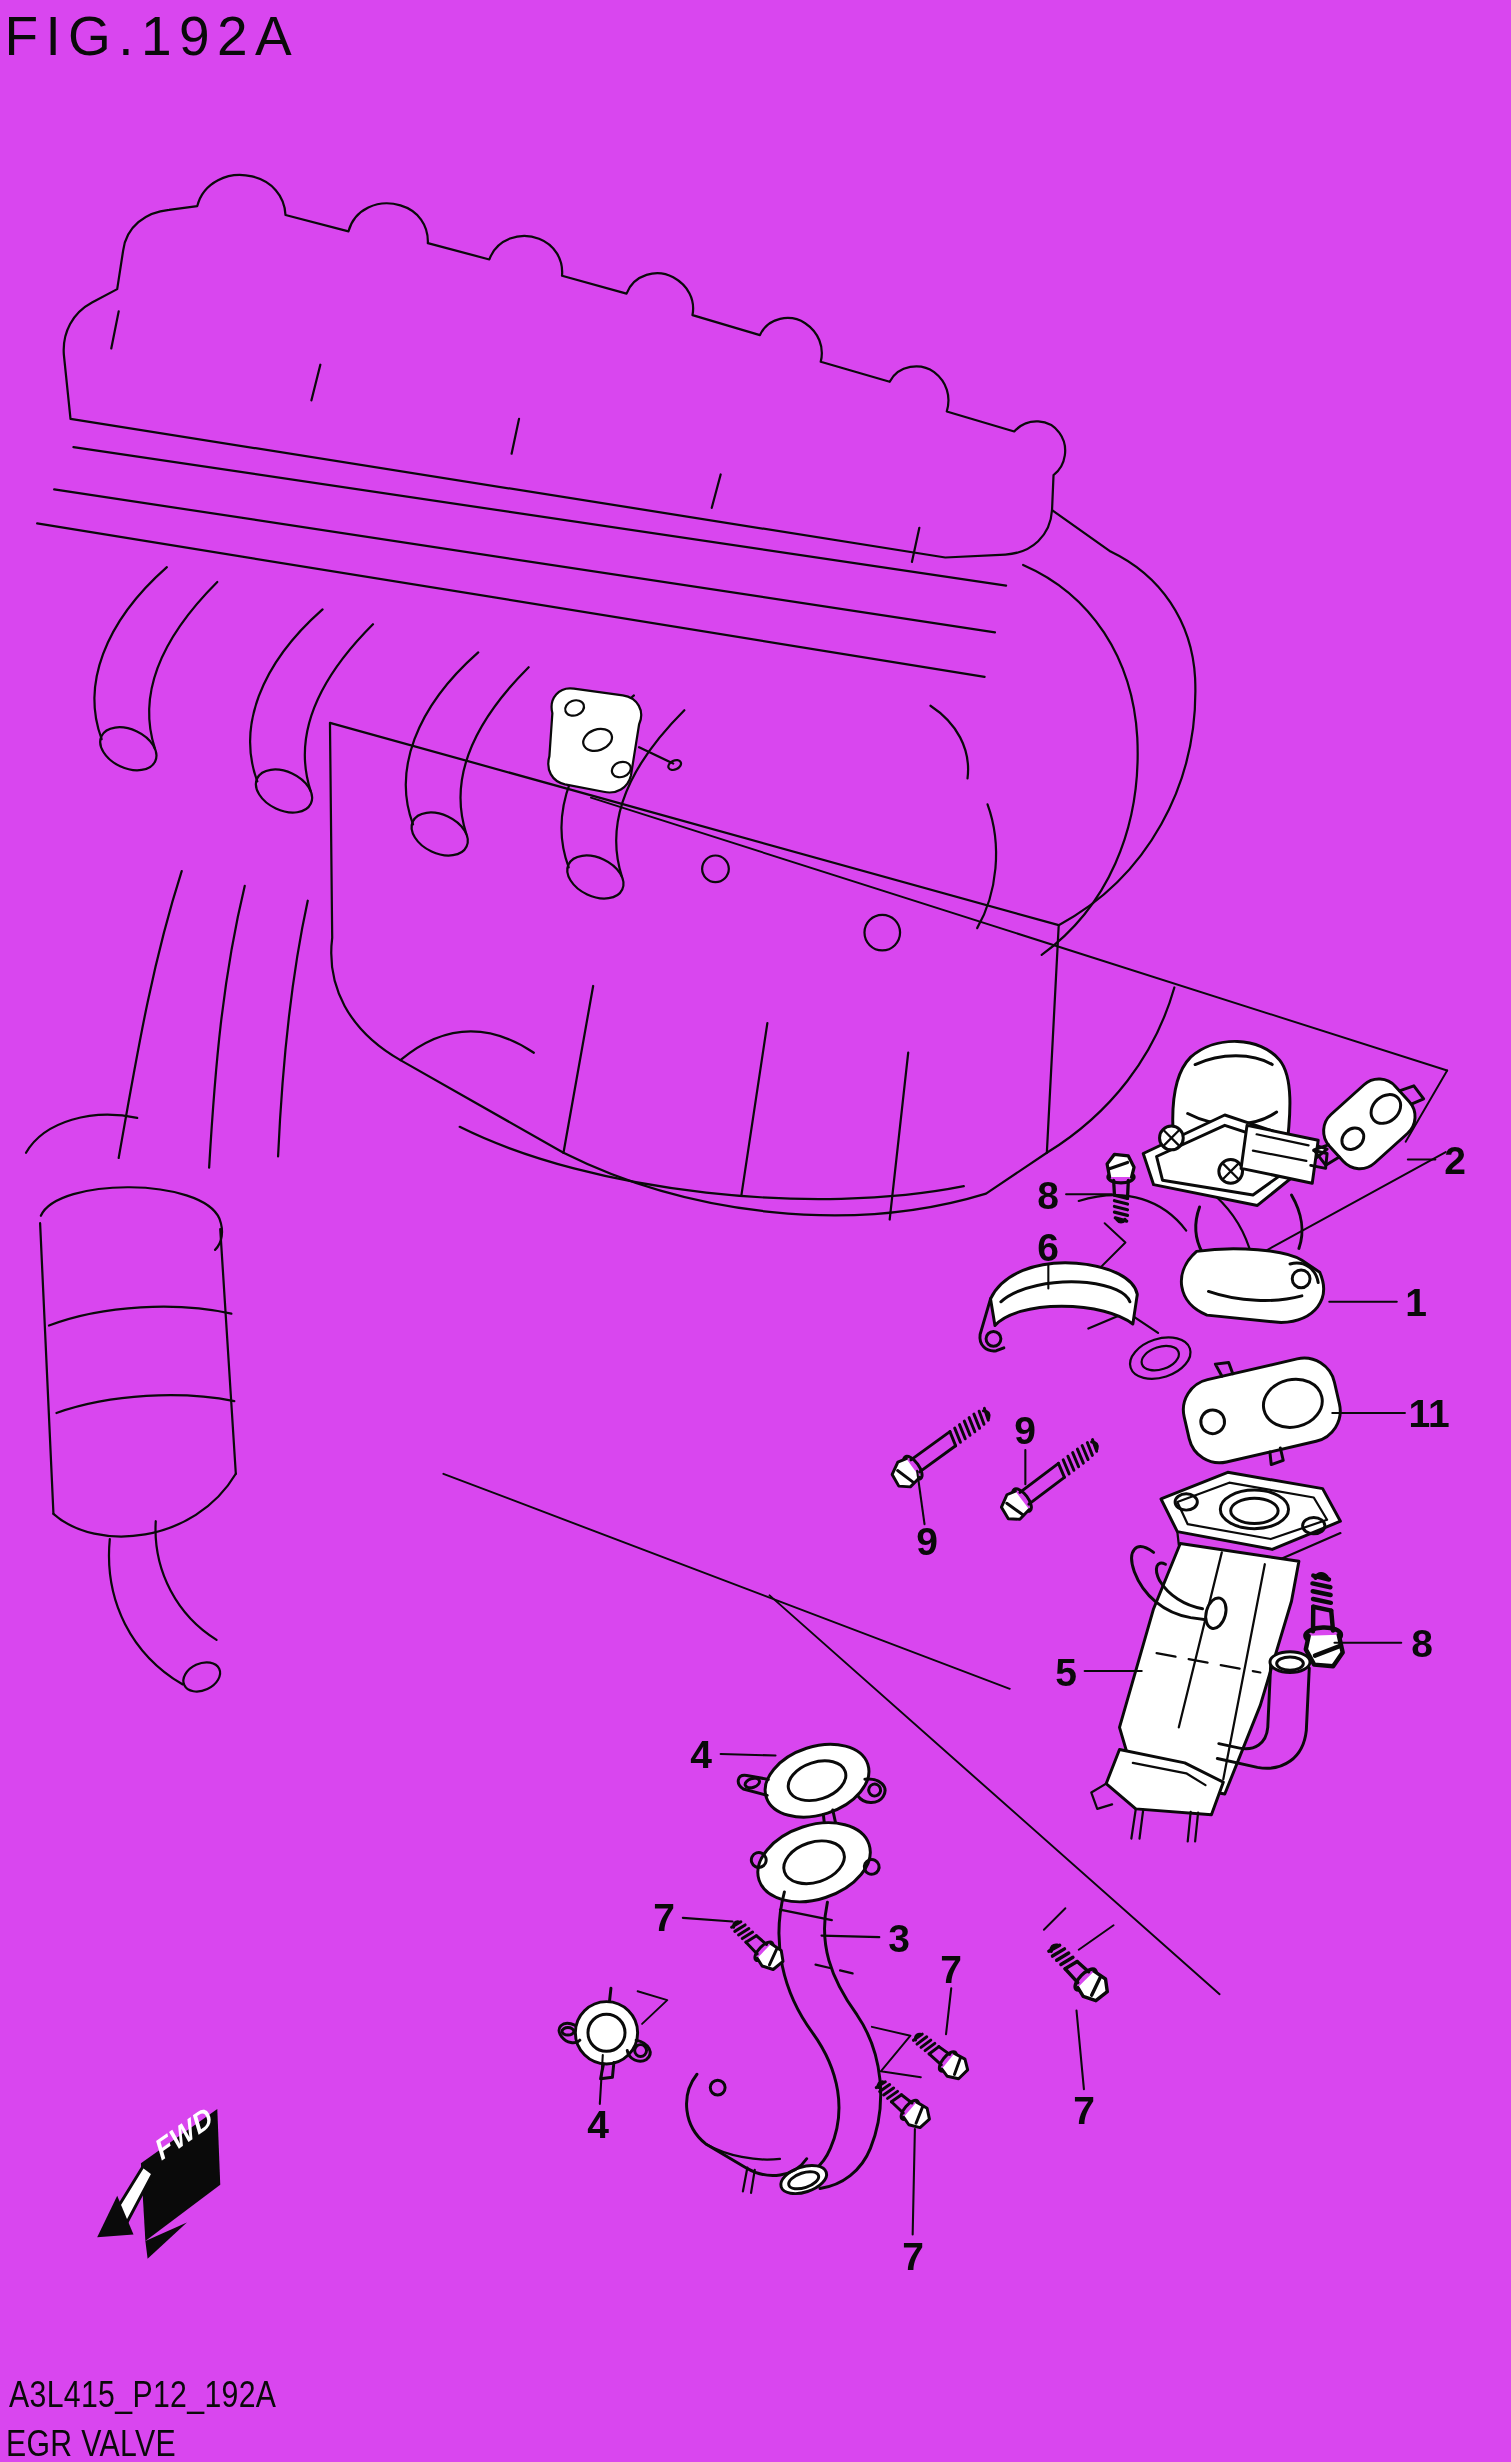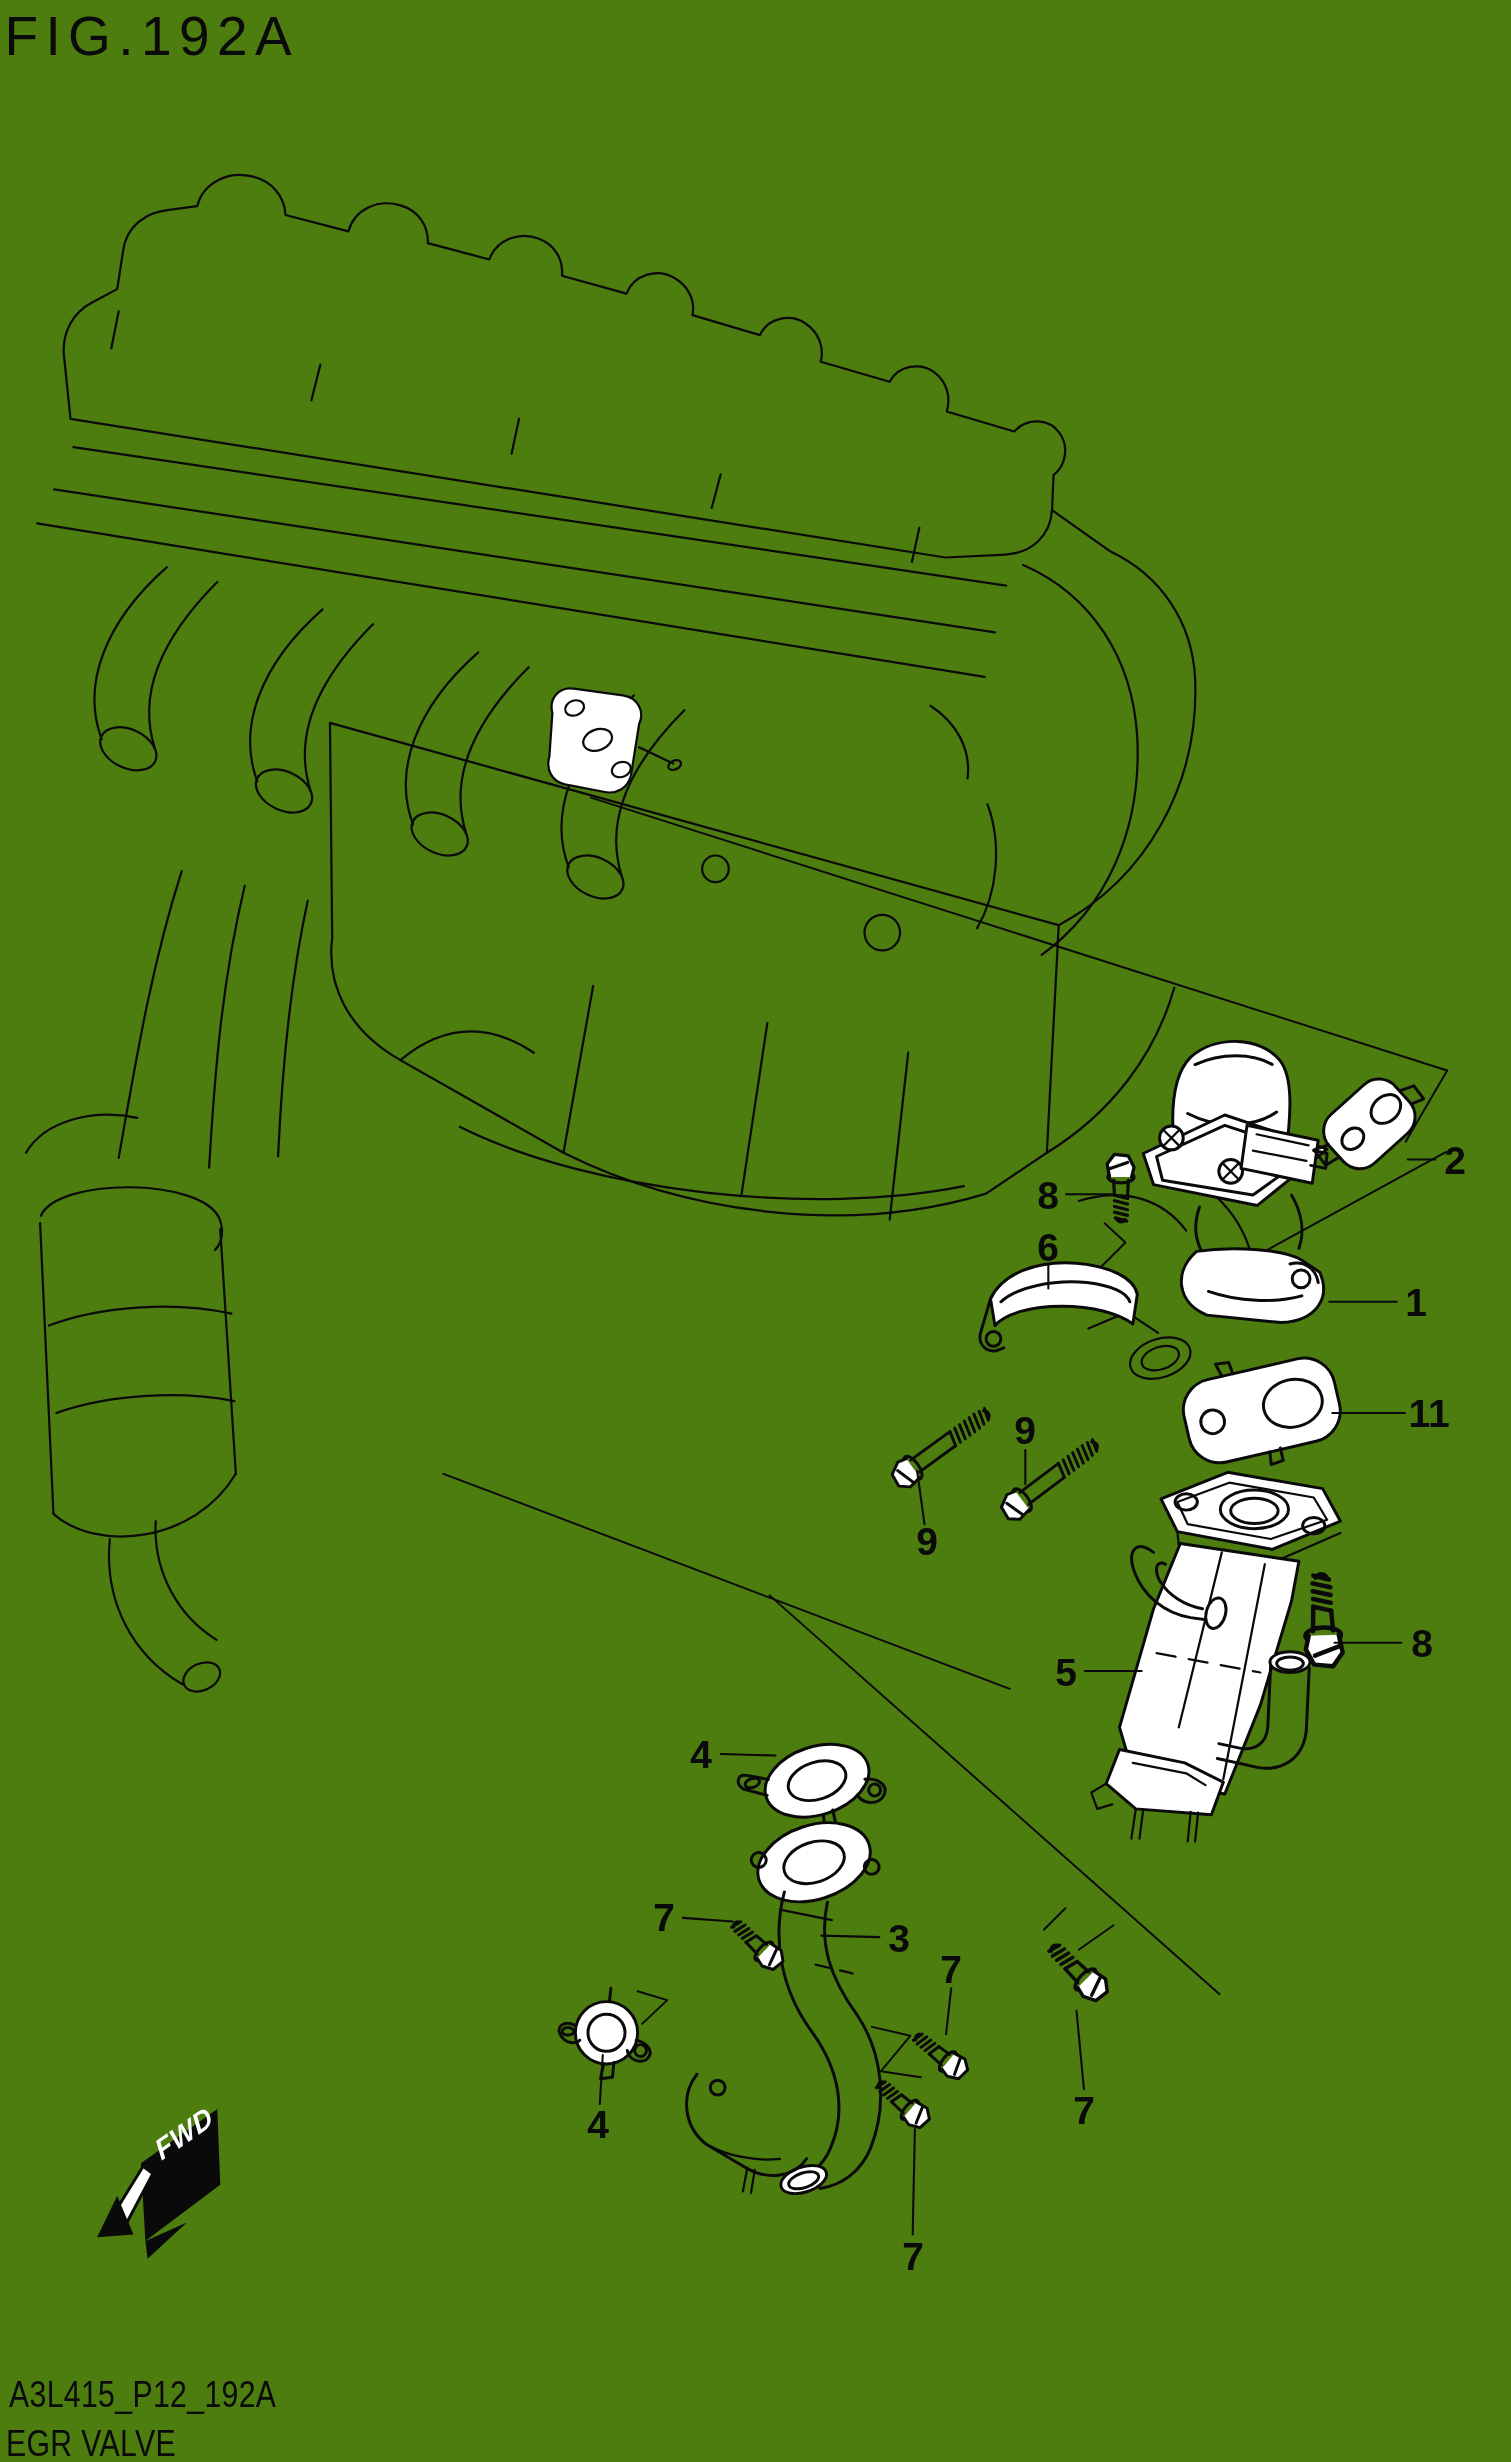--- a/index.html
+++ b/index.html
@@ -1,17 +1,17 @@
 <!DOCTYPE html>
 <html style="font-size:12px"><head>
 <meta charset="utf-8">
 <style>
   html,body{margin:0;padding:0;background:#ffffff;}
   body{width:1511px;height:2462px;font-family:"Liberation Sans",sans-serif;color:#000;}
-  .page{position:relative;width:1511px;height:2462px;overflow:hidden;background:#4d7c0f;}
+  .page{position:relative;width:1511px;height:2462px;overflow:hidden;background:#d946ef;}
   svg.diagram{position:absolute;left:0;top:0;z-index:1;}
   .fig-title{
     position:absolute;left:4.4px;top:4.4px;z-index:3;
     font-size:55px;font-weight:400;letter-spacing:7.4px;color:#0a0a0a;white-space:nowrap;
   }
   .callout{
     position:absolute;z-index:3;transform:translate(-50%,-50%);
     font-size:39px;font-weight:700;color:#0a0a0a;white-space:nowrap;line-height:1;
   }
   .footer-code,.footer-caption{

